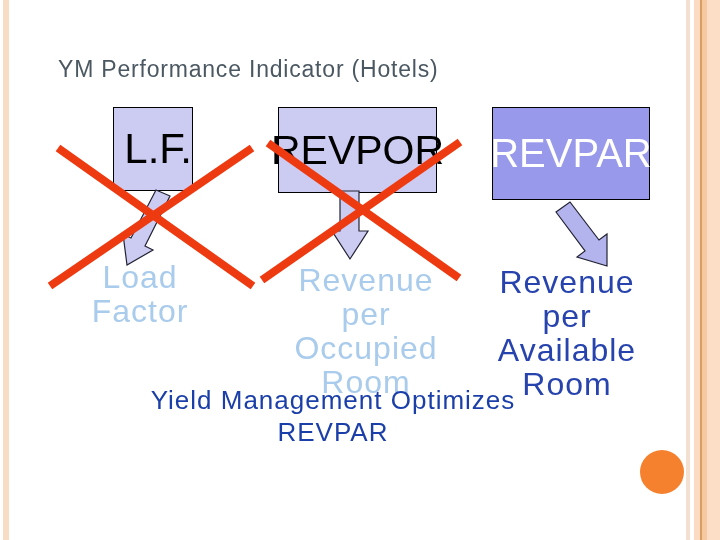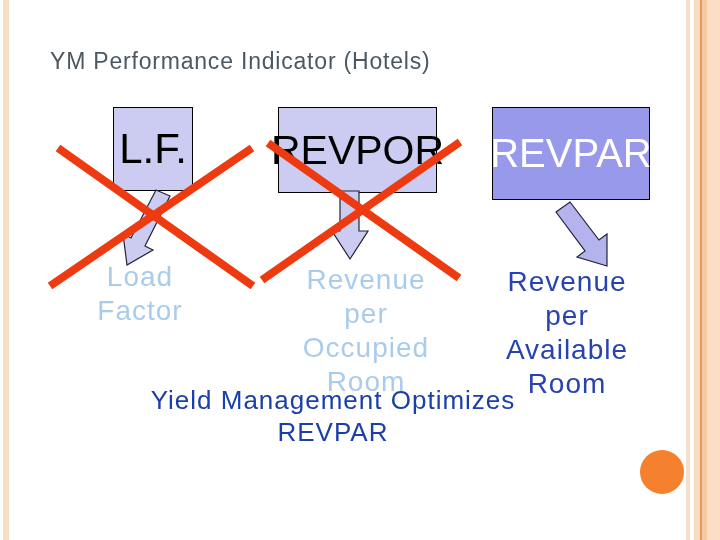--- a/index.html
+++ b/index.html
@@ -11,35 +11,35 @@
   .edge-left{position:absolute;left:3px;top:0;width:6px;height:540px;background:#f8dcc4;}
   .edge-right{position:absolute;left:686px;top:0;width:34px;height:540px;}
   .edge-right .s{position:absolute;top:0;height:540px;}
   .edge-right .s1{left:0;width:4px;background:#f3e0d0;}
   .edge-right .s2{left:8px;width:6px;background:#fbdcc2;}
   .edge-right .s3{left:14px;width:2px;background:#d89e62;}
   .edge-right .s4{left:16px;width:5px;background:#f6c9a0;}
   .edge-right .s5{left:21px;width:13px;background:#fcddc6;}
   
   .title{
-    position:absolute;left:46px;top:44px;margin:4px;
+    position:absolute;left:46px;top:44px;margin:12px;
     font-size:23px;font-weight:400;letter-spacing:0.8px;color:#4b5862;white-space:nowrap;
   }
   
   .box{
     position:absolute;display:flex;align-items:center;justify-content:center;
     border:1px solid #000000;box-sizing:border-box;white-space:nowrap;overflow:visible;
   }
-  .box-lf{left:113px;top:107px;width:80px;height:84px;background:#ccccf2;font-size:42px;color:#000;}
+  .box-lf{left:113px;top:107px;width:80px;height:84px;background:#ccccf2;font-size:42px;color:#000;justify-content:flex-end;}
   .box-revpor{left:278px;top:107px;width:159px;height:86px;background:#ccccf2;font-size:41px;color:#000;}
   .box-revpar{left:492px;top:107px;width:158px;height:93px;background:#9999eb;font-size:40px;color:#ffffff;}
   
   .caption{
     position:absolute;width:160px;text-align:center;white-space:pre-line;
-    font-size:28px;line-height:34px;letter-spacing:1px;
+    font-size:32px;line-height:34px;letter-spacing:1px;
   }
   .cap-lf{left:60px;top:260px;color:#a9cbec;}
   .cap-revpor{left:286px;top:263px;color:#a9cbec;}
   .cap-revpar{left:487px;top:265px;color:#2743ad;}
   
   .conclusion{
     position:absolute;left:123px;top:384px;width:420px;text-align:center;
     font-size:26px;line-height:32px;letter-spacing:1px;color:#1b3fa8;white-space:pre-line;
   }
   

